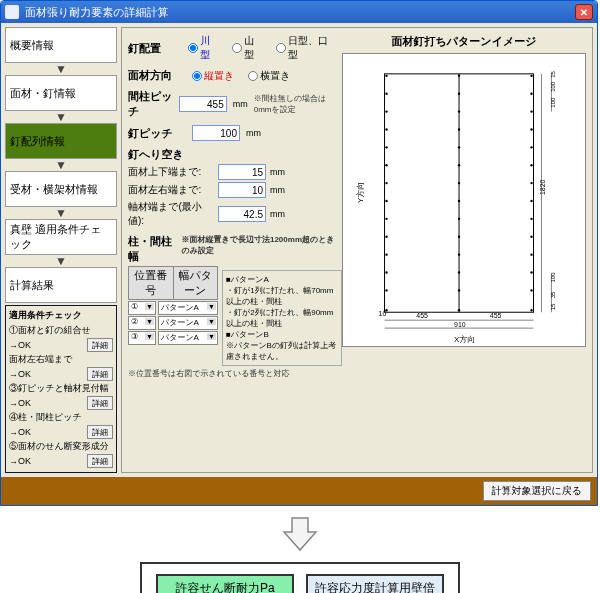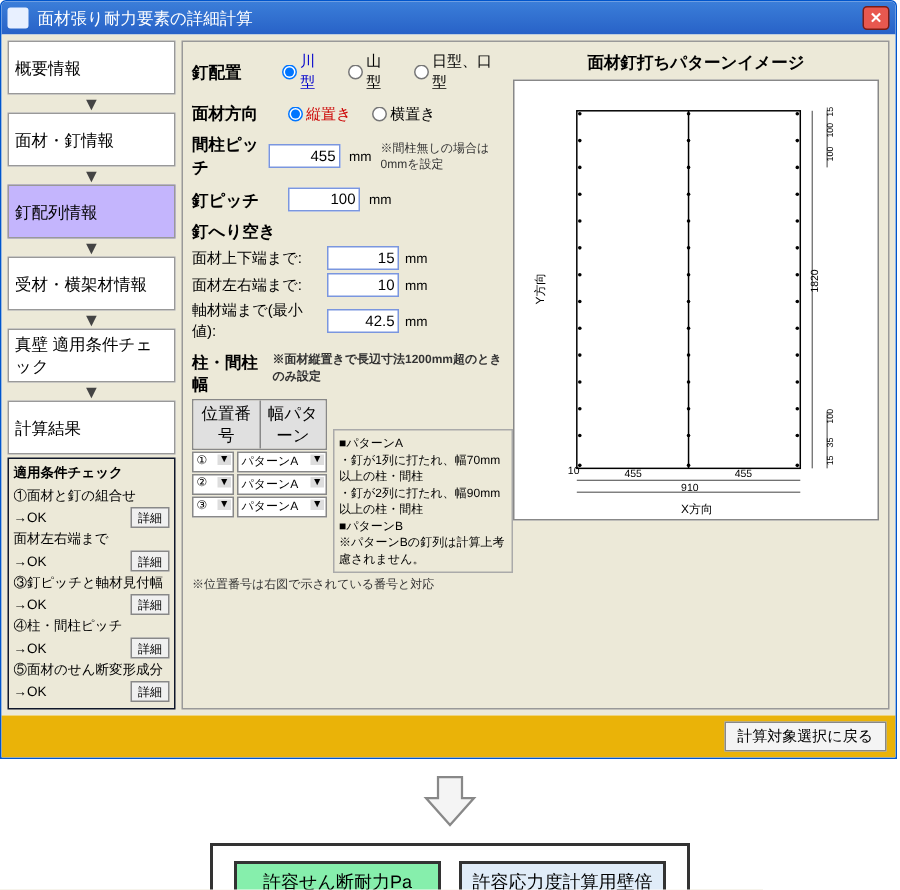--- a/index.html
+++ b/index.html
@@ -5,50 +5,50 @@
 * { box-sizing: border-box; margin: 0; padding: 0; font-family: "MS Gothic", sans-serif; }
 body { background: #fff; width: 600px; height: 593px; font-size: 11px; }
 .window { width: 598px; border: 1px solid #0055cc; border-radius: 4px 4px 0 0; overflow: hidden; }
 .titlebar { background: linear-gradient(#3b7ed9, #2862c7); color: #fff; height: 22px; display: flex; align-items: center; padding: 0 4px; font-size: 11px; }
 .titlebar .appicon { width: 14px; height: 14px; background: #e8f0ff; border-radius: 2px; margin-right: 6px; }
 .titlebar .title { flex: 1; }
 .closebtn { width: 18px; height: 16px; background: #e8584f; border: 1px solid #7a1c16; border-radius: 3px; display: flex; align-items: center; justify-content: center; color: #fff; font-weight: bold; font-size: 10px; }
 .winbody { display: flex; background: #ece9d8; padding: 4px; gap: 4px; }
 .sidebar { width: 112px; display: flex; flex-direction: column; gap: 2px; }
 .navbtn { border: 1px solid #999; background: #fff; height: 36px; font-size: 11px; padding: 2px 4px; text-align: left; }
-.navbtn.active { background: #c4b5fd; }
+.navbtn.active { background: #4d7c0f; }
 .arrow { text-align: center; font-size: 12px; color: #444; line-height: 8px; }
 .checkgroup { border: 1px solid #0f172a; background: #ece9d8; padding: 3px; font-size: 9px; }
 .checkgroup .hdr { font-weight: bold; font-size: 9px; margin-bottom: 2px; }
 .chkrow { display: flex; align-items: center; gap: 2px; margin: 1px 0; }
 .chkrow .st { flex: 1; }
 .dbtn { border: 1px solid #888; background: #f0f0f0; font-size: 8px; padding: 0 4px; height: 14px; }
 .main { flex: 1; border: 1px solid #999; background: #ece9d8; padding: 6px; position: relative; display: flex; }
 .formcol { width: 214px; }
 .row { display: flex; align-items: center; margin-bottom: 6px; font-size: 11px; gap: 6px; }
 .lbl { width: 58px; font-weight: bold; }
 .radio { display: inline-flex; align-items: center; gap: 2px; margin-right: 8px; font-size: 10px; }
 .radio input { width: 10px; height: 10px; }
 .numin { width: 48px; height: 16px; border: 1px solid #7a96df; text-align: right; padding-right: 2px; font-size: 10px; background: #fff; }
 .unit { font-size: 9px; }
 .note { font-size: 8px; color: #333; }
 .subhdr { font-weight: bold; font-size: 11px; margin: 6px 0 2px; }
 .irow { display: flex; align-items: center; gap: 4px; margin: 2px 0; font-size: 10px; }
 .irow .il { width: 86px; }
-.pillarbox { border: 1px solid #aaa; padding: 3px; margin-top: 20px; font-size: 8px; }
+.pillarbox { border: 1px solid #aaa; padding: 3px; margin-top: 4px; font-size: 8px; }
 .phead { display: flex; border: 1px solid #888; }
 .phead div { flex: 1; text-align: center; border-right: 1px solid #888; background: #e0e0e0; padding: 1px; }
 .phead div:last-child { border-right: none; }
 .prow { display: flex; align-items: center; gap: 2px; margin: 1px 0; }
 .sel { border: 1px solid #888; background: #fff; font-size: 8px; height: 14px; padding: 0 12px 0 2px; position: relative; }
 .sel::after { content: "▼"; position: absolute; right: 1px; top: 1px; font-size: 7px; background: #ddd; padding: 0 1px; }
 .imgpanel { flex: 1; }
 .imgpanel .ihdr { text-align: center; font-weight: bold; font-size: 11px; margin-bottom: 4px; }
 .diagram { border: 1px solid #888; background: #fff; height: 294px; position: relative; }
-.footer { text-align: right; padding: 4px 6px; background: #eab308; }
+.footer { text-align: right; padding: 4px 6px; background: #a16207; }
 .backbtn { border: 1px solid #888; background: #f4f4f4; padding: 2px 8px; font-size: 10px; }
 .arrowdown { width: 40px; height: 40px; margin: 8px auto; }
 .resultbox { border: 2px solid #333; width: 320px; margin: 0 auto; padding: 10px; background: #fff; }
 .rhdr { font-weight: bold; font-size: 15px; margin-bottom: 8px; }
 .rcells { display: flex; gap: 12px; justify-content: center; }
 .rcell { border: 2px solid #333; width: 138px; text-align: center; }
 .rcell .rt { padding: 4px; font-size: 12px; border-bottom: 2px solid #333; }
 .rcell.pink .rt { background: #86efac; }
 .rcell.blue .rt { background: #e0ecf8; }
 .rcell .rv { padding: 6px; font-size: 16px; font-weight: bold; }

